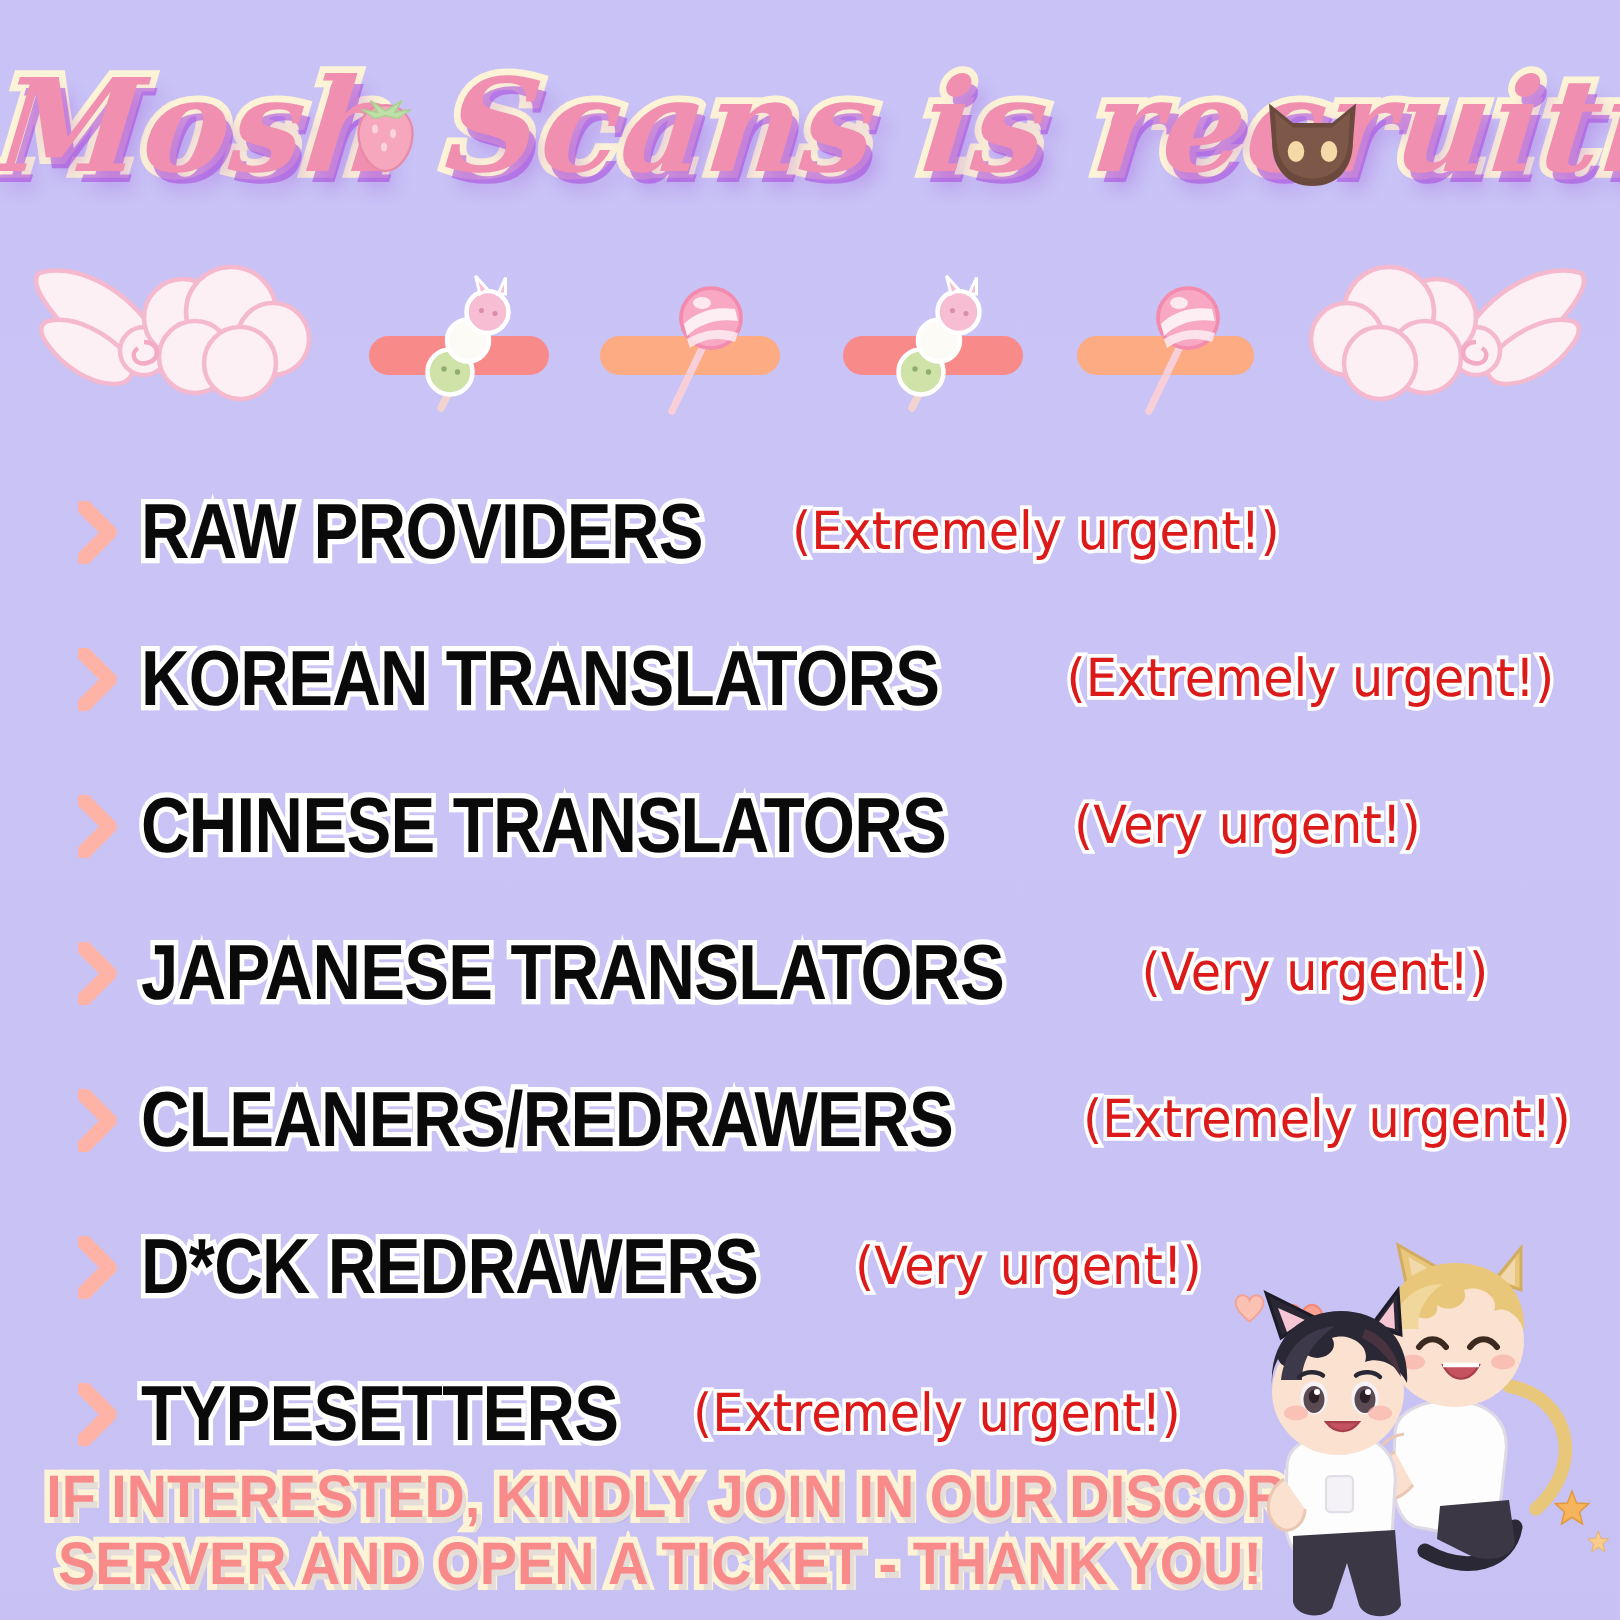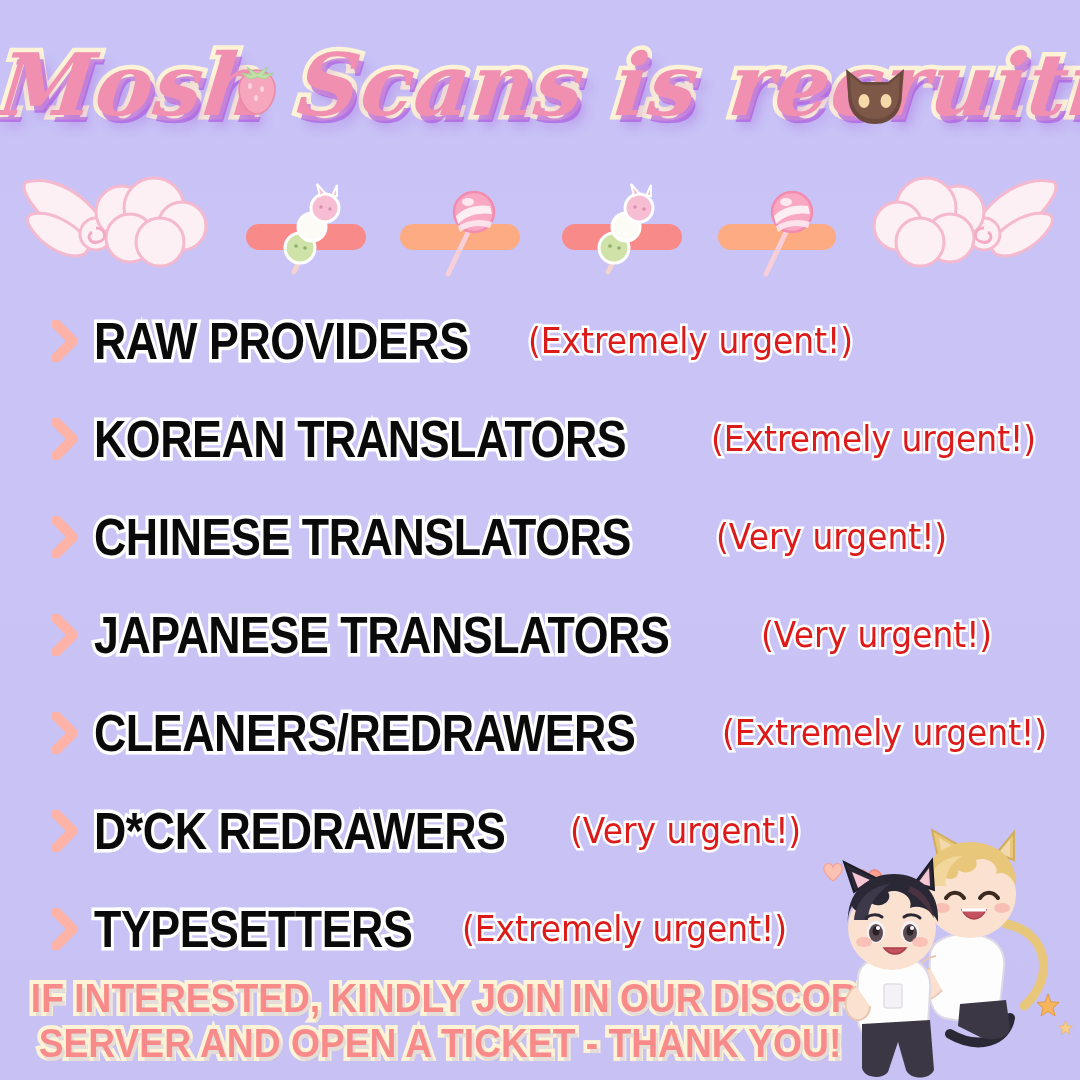--- a/index.html
+++ b/index.html
@@ -106,21 +106,21 @@
     height: 96px;
   }
   #dango1 { left: 276px; }
   #lolli1 { left: 428px; }
   #dango2 { left: 590px; }
   #lolli2 { left: 746px; }
 
   
   #role-list {
     position: absolute;
-    top: 292px;
+    top: 306px;
     left: 0;
     width: 1080px;
   }
   .role-row {
     position: relative;
     height: 98px;
     display: flex;
     align-items: center;
     padding-left: 52px;
   }

